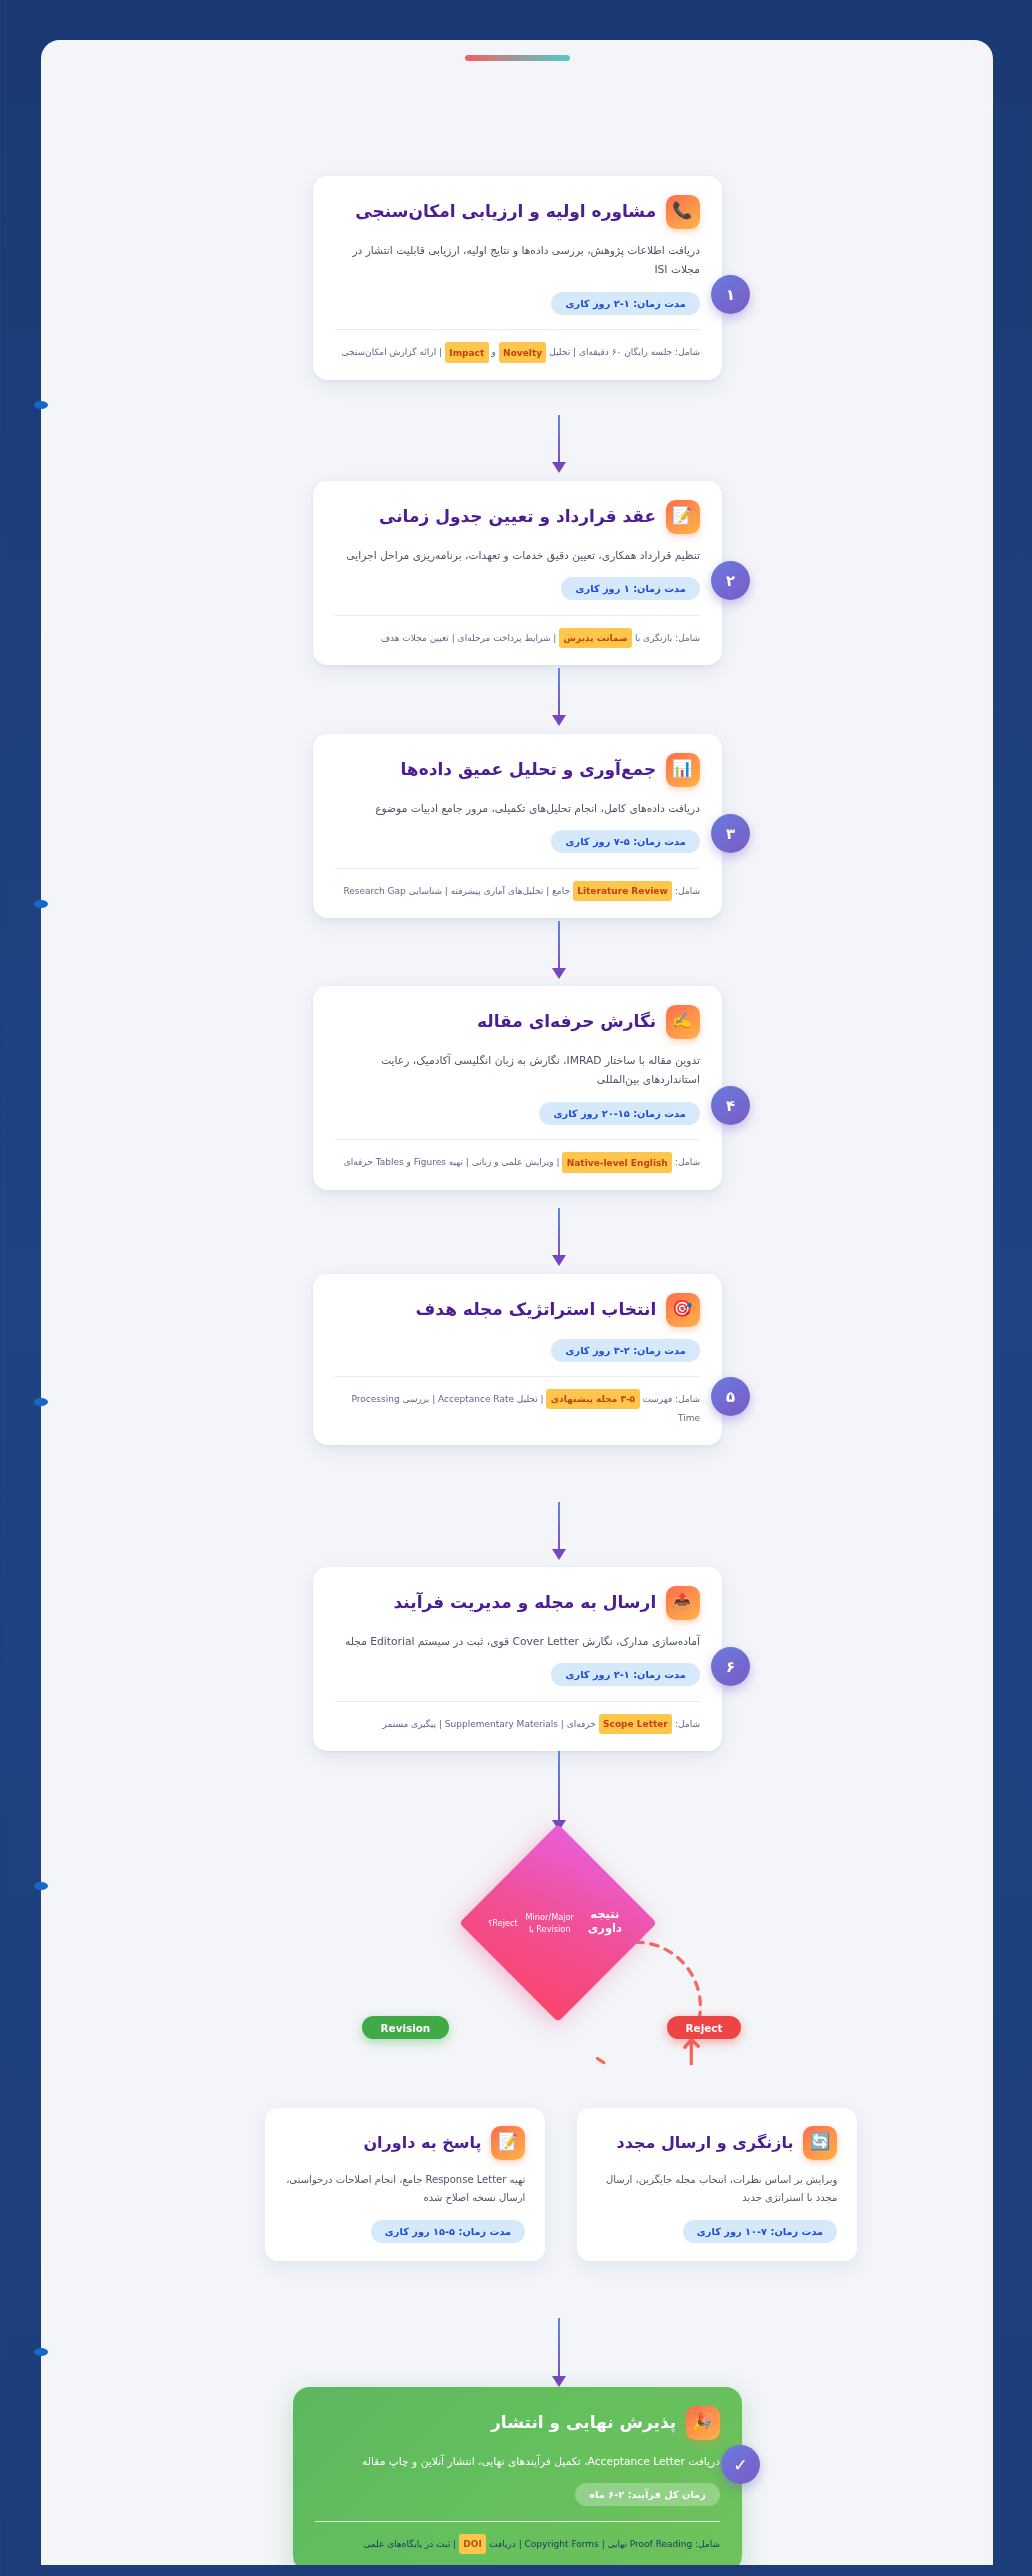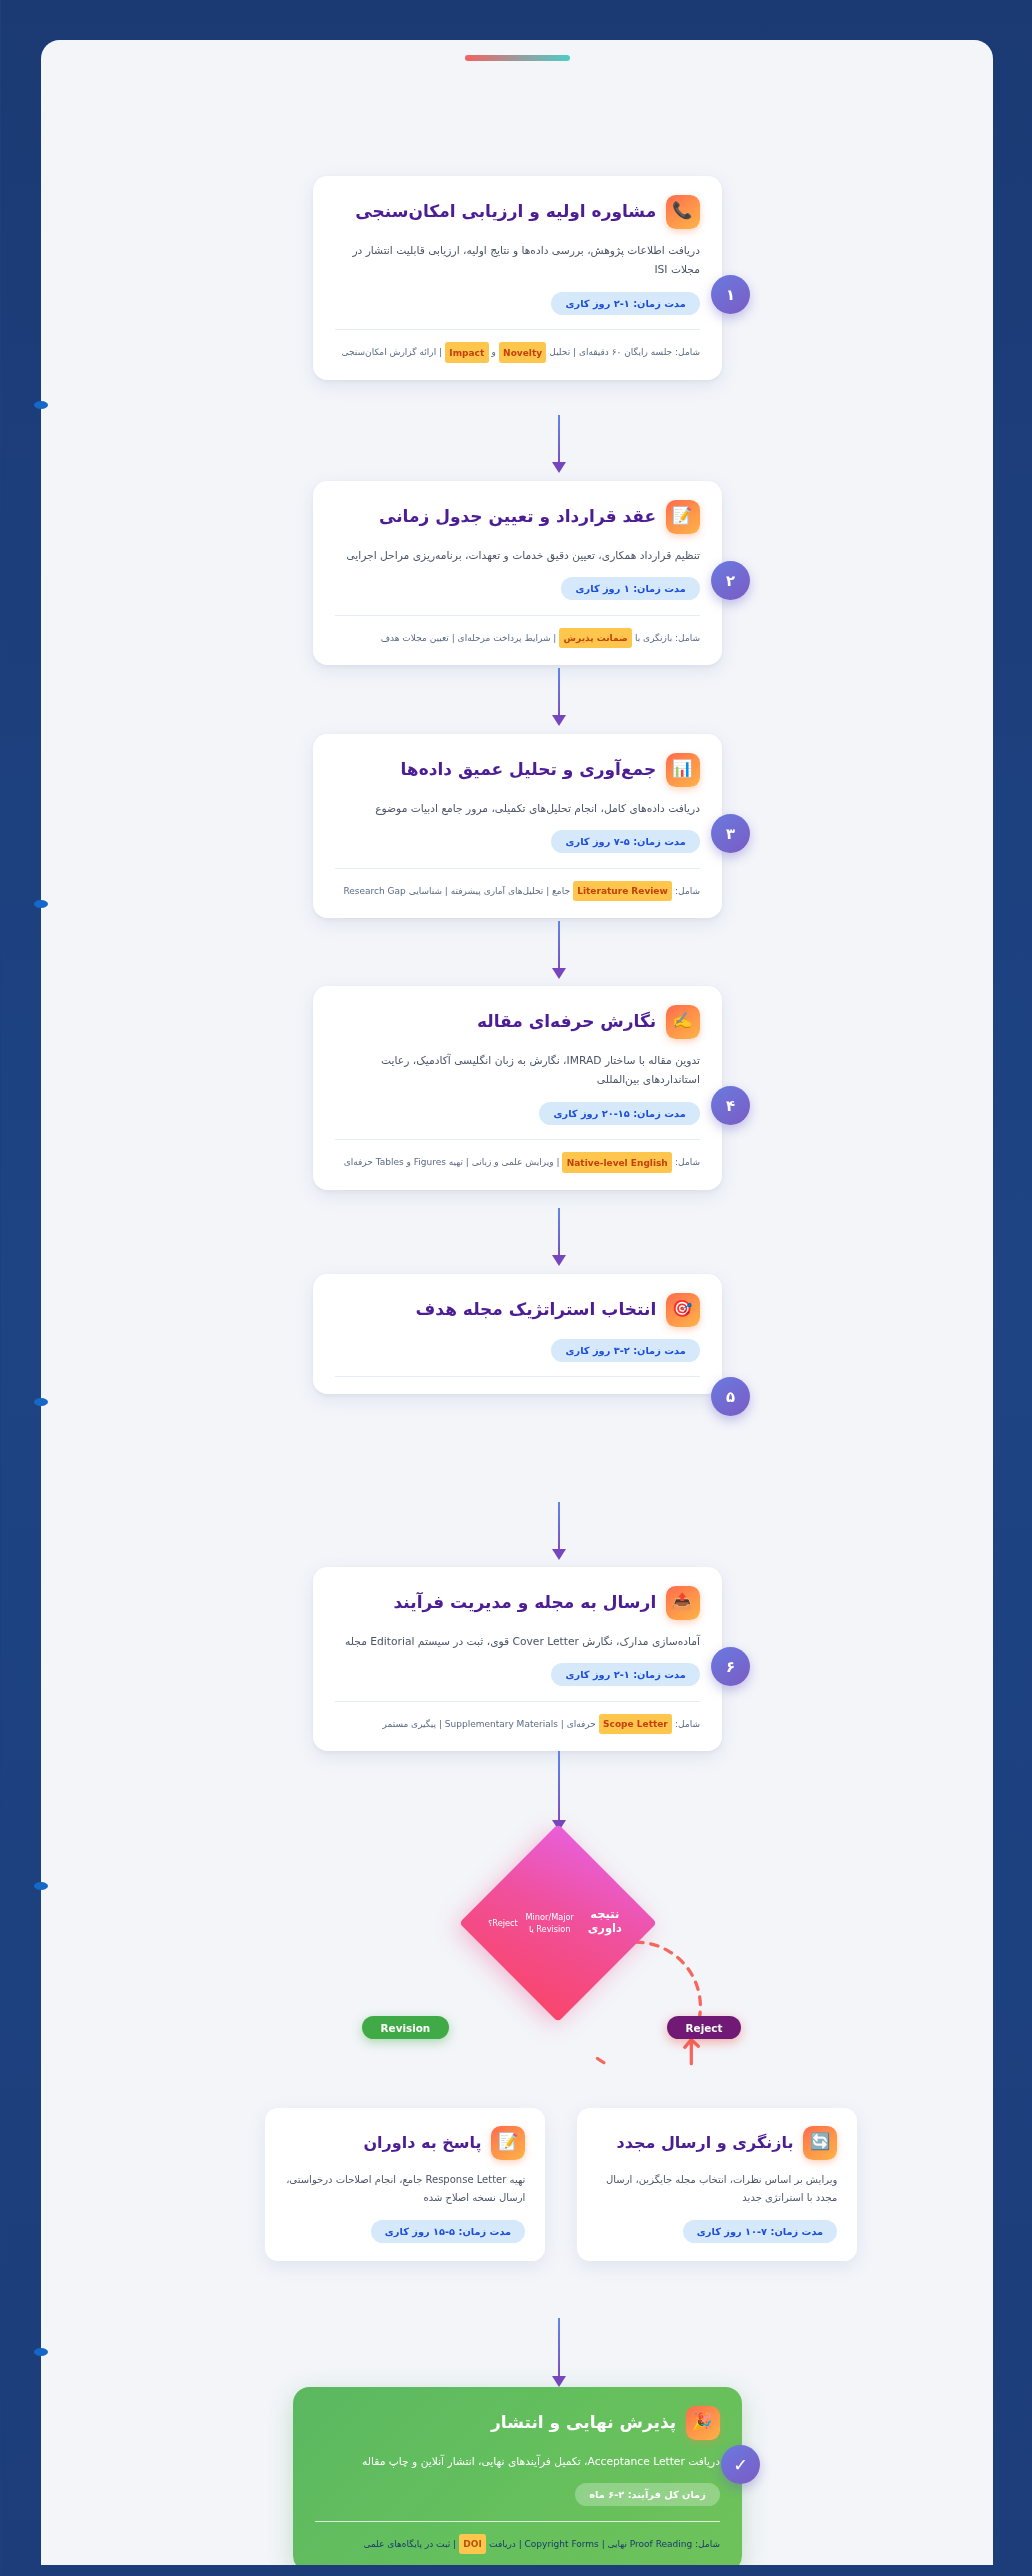--- a/index.html
+++ b/index.html
@@ -218,21 +218,21 @@
     position: absolute;
     padding: 5.5px 18.6px;
     border-radius: 12px;
     color: #ffffff;
     font-size: 10.4px;
     font-weight: 700;
     z-index: 15;
     direction: ltr;
   }
   .branch-label.rev { background: #3faa46; box-shadow: 0 3.3px 11px rgba(63,170,70,.40); }
-  .branch-label.rej { background: #701a75; box-shadow: 0 3.3px 11px rgba(240,57,43,.40); }
+  .branch-label.rej { background: #ef4444; box-shadow: 0 3.3px 11px rgba(240,57,43,.40); }
 
   
   .branch-card {
     position: absolute;
     width: 280px;
     background: #ffffff;
     border-radius: 13px;
     box-shadow: 0 5.5px 18.6px rgba(60,90,150,.10);
     padding: 17.5px 19.7px 18.6px 19.7px;
     direction: rtl;
@@ -340,20 +340,21 @@
 
     <div class="step-card" style="left:272px; top:1234px;">
       <div class="card-head">
         <span class="card-icon">🎯</span>
         <span class="card-title">انتخاب استراتژیک مجله هدف</span>
       </div>
       <div class="pill-row">
         <span class="time-pill">مدت زمان: ۲-۳ روز کاری</span>
       </div>
       <div class="card-divider"></div>
+      <div class="card-incl"><span>شامل: فهرست</span> <span class="hl">۳-۵ مجله پیشنهادی</span> <span>| تحلیل Acceptance Rate | بررسی Processing Time</span></div>
     </div>
     <div class="num-badge" style="left:670px; top:1337px;">۵</div>
 
     <div class="arrow" style="top:1462px; height:60px;">
       <div class="shaft" style="height:48px;"></div>
         <div class="head" style="top:47px;"></div>
     </div>
 
     <div class="step-card" style="left:272px; top:1527px;">
       <div class="card-head">

